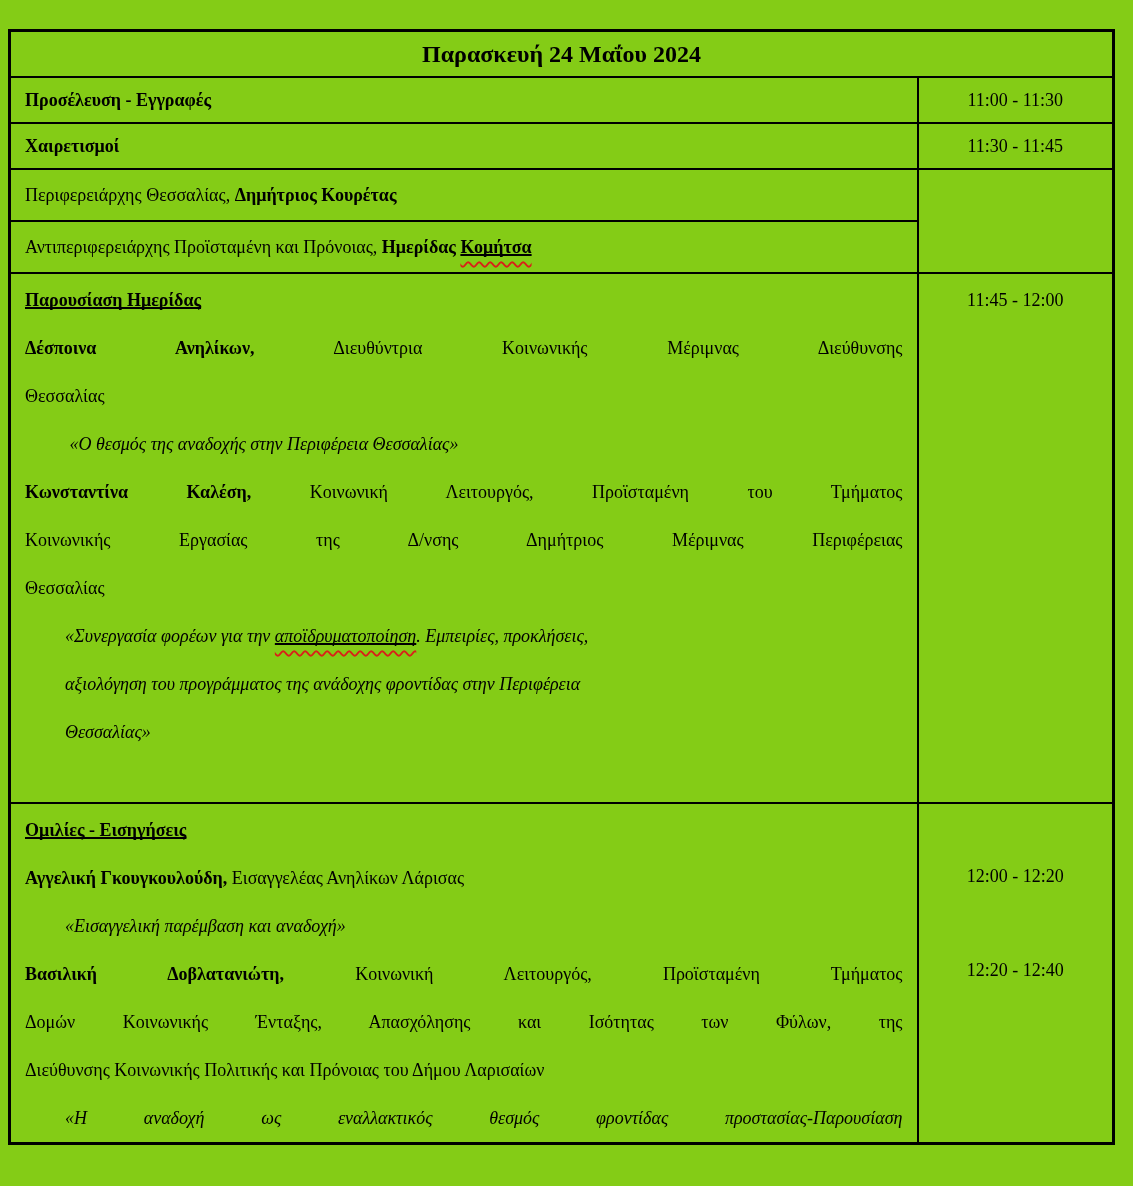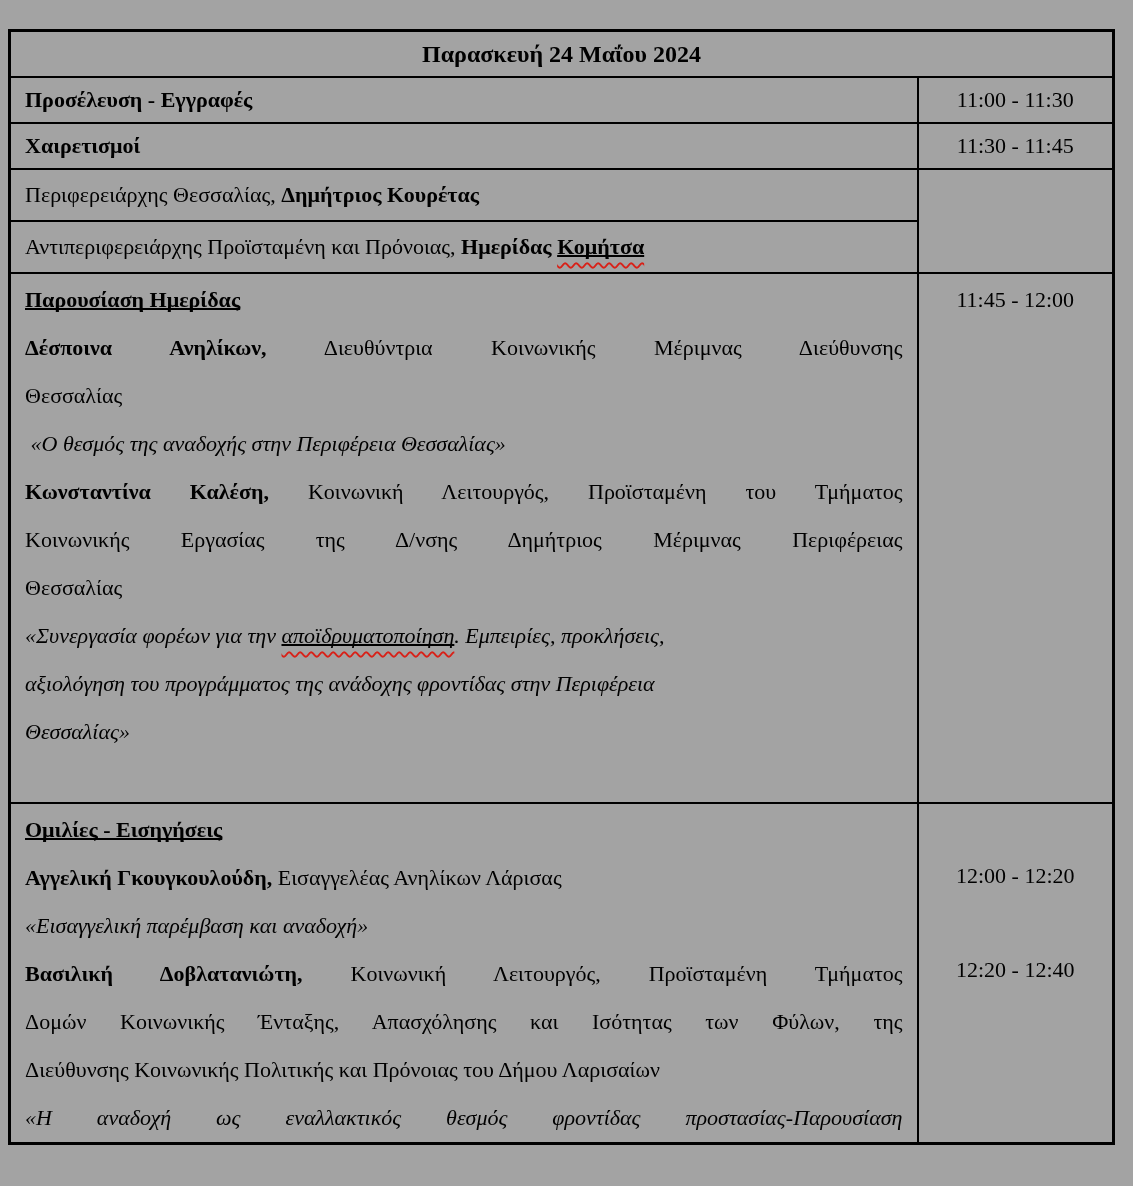--- a/index.html
+++ b/index.html
@@ -4,21 +4,21 @@
 <style>
   html, body {
     margin: 0;
     padding: 0;
     background: #ffffff;
   }
   .page {
     position: relative;
     width: 1133px;
     height: 1186px;
-    background: #a3a3a3;
+    background: #84cc16;
     font-family: "Liberation Serif", "DejaVu Serif", serif;
     color: #000000;
     overflow: hidden;
   }
   table.sched {
     border-collapse: collapse;
     table-layout: fixed;
     margin: 29px 0 0 8px;
     width: 1104px;
     border: 3px solid #000;
@@ -27,29 +27,29 @@
     border: 2px solid #000;
     vertical-align: top;
     overflow: hidden;
     padding: 0 14px;
   }
   td.head   { padding: 5px 14px; }
   td.single { padding: 5px 14px; }
   td.tall   { padding: 8px 14px; }
   td.multi  { padding: 2px 14px 0 14px; }
 
-  .p { font-size: 22px; }
+  .p { font-size: 18px; }
   td.head .p, td.single .p, td.tall .p { line-height: 34px; }
   td.multi .p { line-height: 48px; }
 
   .ctr  { text-align: center; font-size: 24px; }
   .tm   { text-align: center; }
   .jl   { text-align: justify; text-align-last: justify; }
   .ln   { white-space: nowrap; }
-  .i    { font-style: italic; }
+  .i    { font-style: italic; margin-left: 40px; }
   .b    { font-weight: bold; }
   .u    {
     text-decoration: underline;
     text-decoration-thickness: 2px;
     text-decoration-skip-ink: none;
   }
   .wavy {
     text-decoration-line: underline;
     text-decoration-style: wavy;
     text-decoration-color: #d82118;

